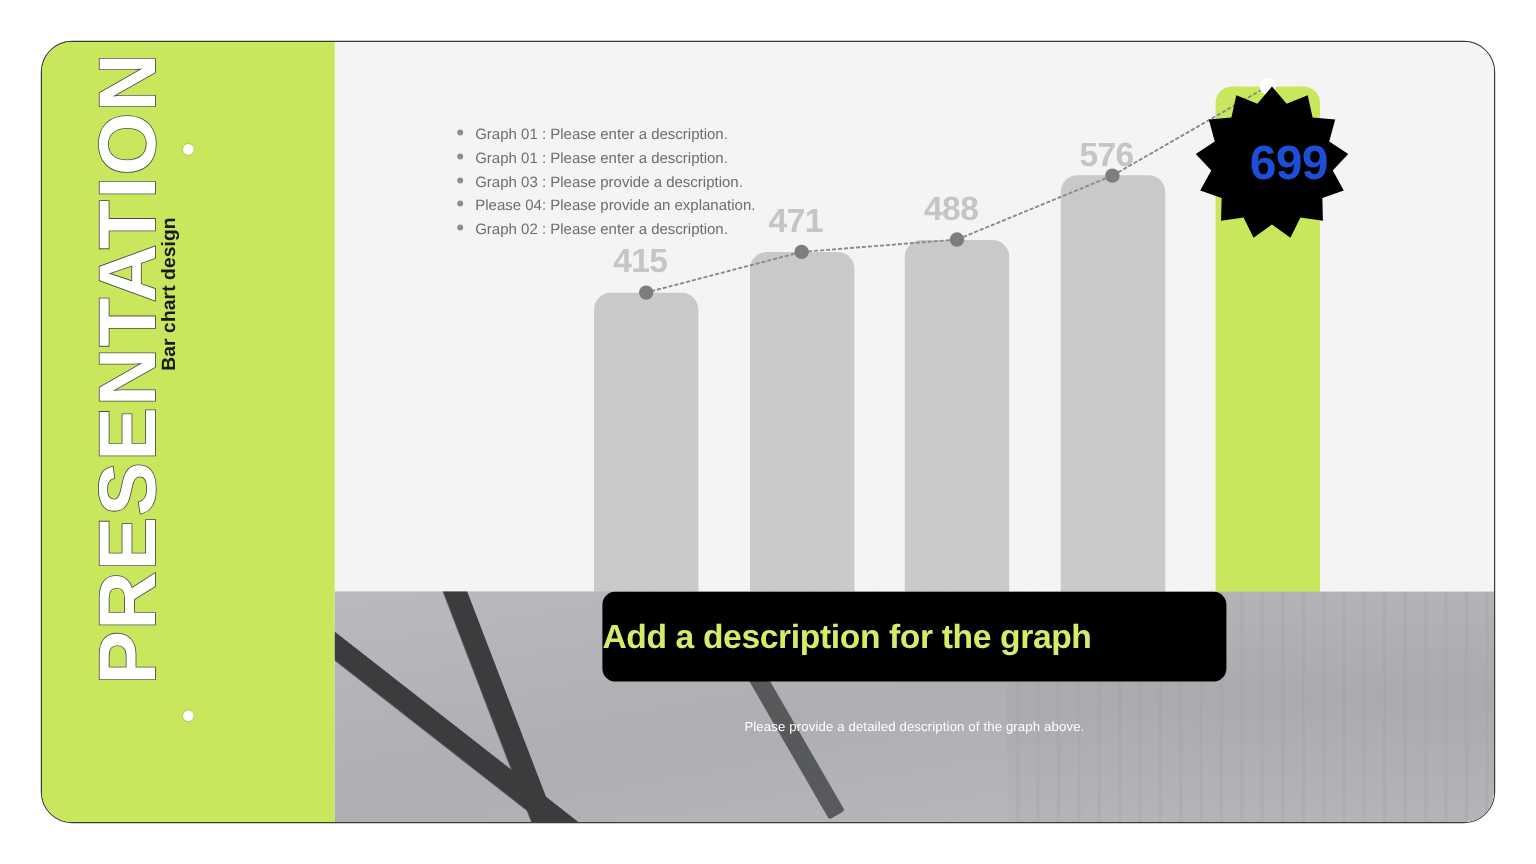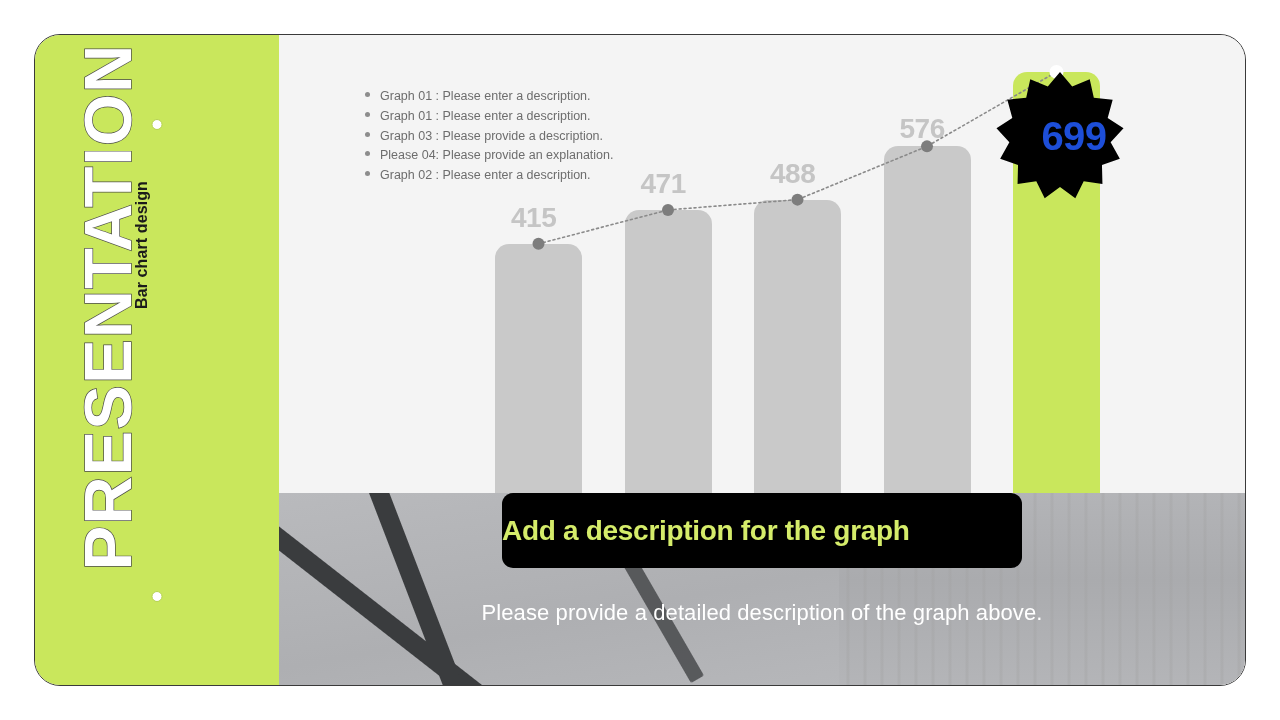--- a/index.html
+++ b/index.html
@@ -91,21 +91,21 @@
     right: 0;
     height: 652px;
     background: #f4f4f4;
   }
 
   
   #bullet-list {
     position: absolute;
     left: 86px;
     top: 55px;
-    margin: 0;
+    margin: 16px;
     padding: 0;
     list-style: none;
   }
   #bullet-list li {
     display: flex;
     align-items: baseline;
     margin-bottom: 6px;
     font-size: 12.5px;
     color: #6d6d6d;
     line-height: 1.1;
@@ -233,21 +233,21 @@
     color: #d5ec6a;
     letter-spacing: -0.3px;
   }
 
   .caption-line {
     position: absolute;
     left: 0;
     width: 100%;
     text-align: center;
     color: #ffffff;
-    font-size: 22px;
+    font-size: 11px;
     font-weight: 500;
     letter-spacing: 0.1px;
   }
   #caption-line-1 { top: 107px; }
   #caption-line-2 { top: 140px; }
 </style>
 </head>
 <body>
 
 <div id="slide">

